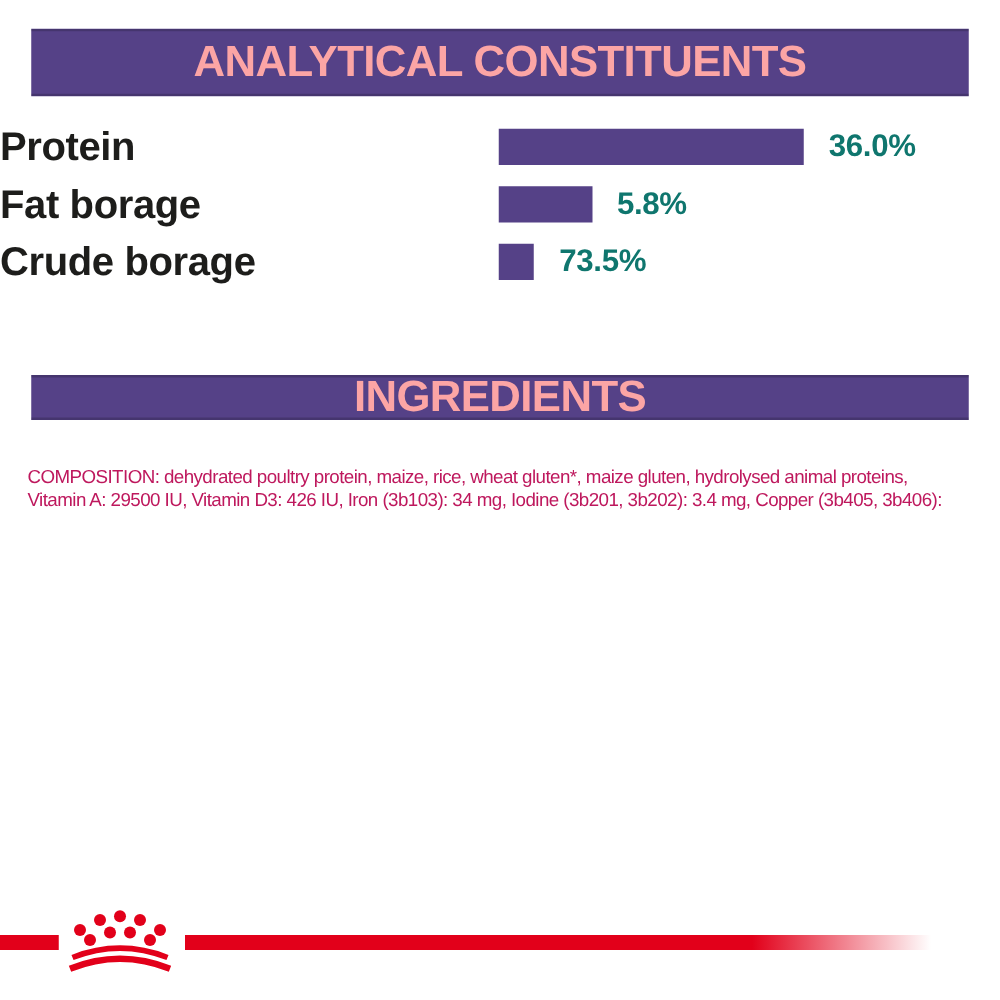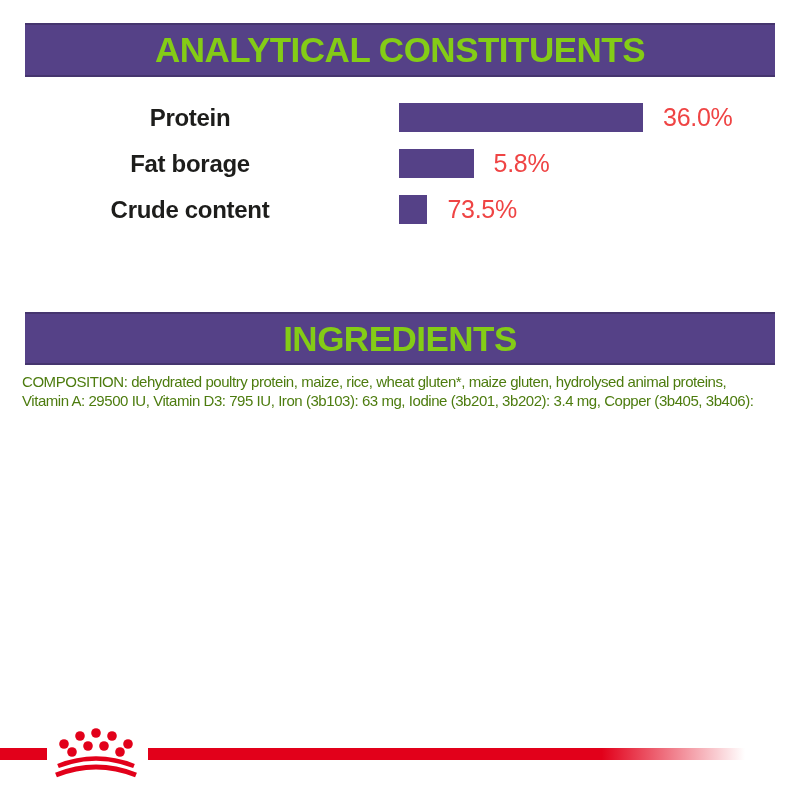--- a/index.html
+++ b/index.html
@@ -12,71 +12,71 @@
     color: #1d1d1b;
   }
   .banner {
     position: absolute;
     left: 25px; width: 750px; height: 54px;
     background: #554187;
     box-shadow: inset 0 2px 0 rgba(0,0,0,0.18), inset 0 -2px 0 rgba(0,0,0,0.18);
     display: flex; align-items: center; justify-content: center;
   }
   .banner-title {
-    color: #84cc16;
+    color: #fca5a5;
     font-size: 35px;
     font-weight: 700;
     letter-spacing: -0.5px;
     white-space: nowrap;
   }
   #banner-analytical { top: 23px; }
-  #banner-ingredients { top: 312px; height: 53px; justify-content: center; }
+  #banner-ingredients { top: 300px; height: 36px; justify-content: center; }
 
   .chart {
     position: absolute;
     top: 103px; left: 0; width: 800px;
   }
   .chart-row {
     display: flex;
     align-items: center;
     height: 29px;
     margin-bottom: 17px;
   }
   .chart-label {
     width: 380px;
-    text-align: center;
-    font-size: 24px;
+    text-align: left;
+    font-size: 32px;
     font-weight: 700;
     letter-spacing: -0.3px;
     color: #1d1d1b;
     white-space: nowrap;
   }
   .chart-bar {
     height: 29px;
     margin-left: 19px;
     background: #554187;
     flex: 0 0 auto;
   }
   .chart-value {
     margin-left: 20px;
     font-size: 25px;
-    font-weight: 400;
+    font-weight: 700;
     letter-spacing: -0.3px;
-    color: #ef4444;
+    color: #0f766e;
     white-space: nowrap;
     text-align: right;
   }
 
   .ingredients-text {
     position: absolute;
     top: 372px; left: 22px; width: 760px;
     font-size: 15px;
     line-height: 19px;
     letter-spacing: -0.45px;
-    color: #4d7c0f;
+    color: #be185d;
   }
   .ingredients-line { white-space: nowrap; }
 
   .footer-line-left {
     position: absolute;
     left: 0; top: 748px;
     width: 47px; height: 12px;
     background: #e2001a;
   }
   .footer-line-right {
@@ -106,36 +106,36 @@
   </div>
 
   <div class="chart-row">
     <div class="chart-label">Fat borage</div>
     <div class="chart-bar" style="width: 74.58px; background: rgb(85, 65, 135);"></div>
     <div class="chart-value">5.8%</div>
   </div>
 
 
   <div class="chart-row">
-    <div class="chart-label">Crude content</div>
+    <div class="chart-label">Crude borage</div>
     <div class="chart-bar" style="width: 28.476px; background: rgb(85, 65, 135);"></div>
     <div class="chart-value">73.5%</div>
   </div>
 </div>
 
 <div class="banner" id="banner-ingredients">
   <div class="banner-title">INGREDIENTS</div>
 </div>
 
 <div class="ingredients-text" id="ingredients-text">
   <div class="ingredients-line">COMPOSITION: dehydrated poultry protein, maize, rice, wheat gluten*, maize gluten, hydrolysed animal proteins,</div>
 
 
 
-  <div class="ingredients-line">Vitamin A: 29500 IU, Vitamin D3: 795 IU, Iron (3b103): 63 mg, Iodine (3b201, 3b202): 3.4 mg, Copper (3b405, 3b406):</div>
+  <div class="ingredients-line">Vitamin A: 29500 IU, Vitamin D3: 426 IU, Iron (3b103): 34 mg, Iodine (3b201, 3b202): 3.4 mg, Copper (3b405, 3b406):</div>
 
 
 
 
 </div>
 
 <div class="footer-line-left"></div>
 <div class="footer-line-right"></div>
 
 <svg class="crown-logo" viewBox="0 0 96 56" xmlns="http://www.w3.org/2000/svg" aria-hidden="true">

